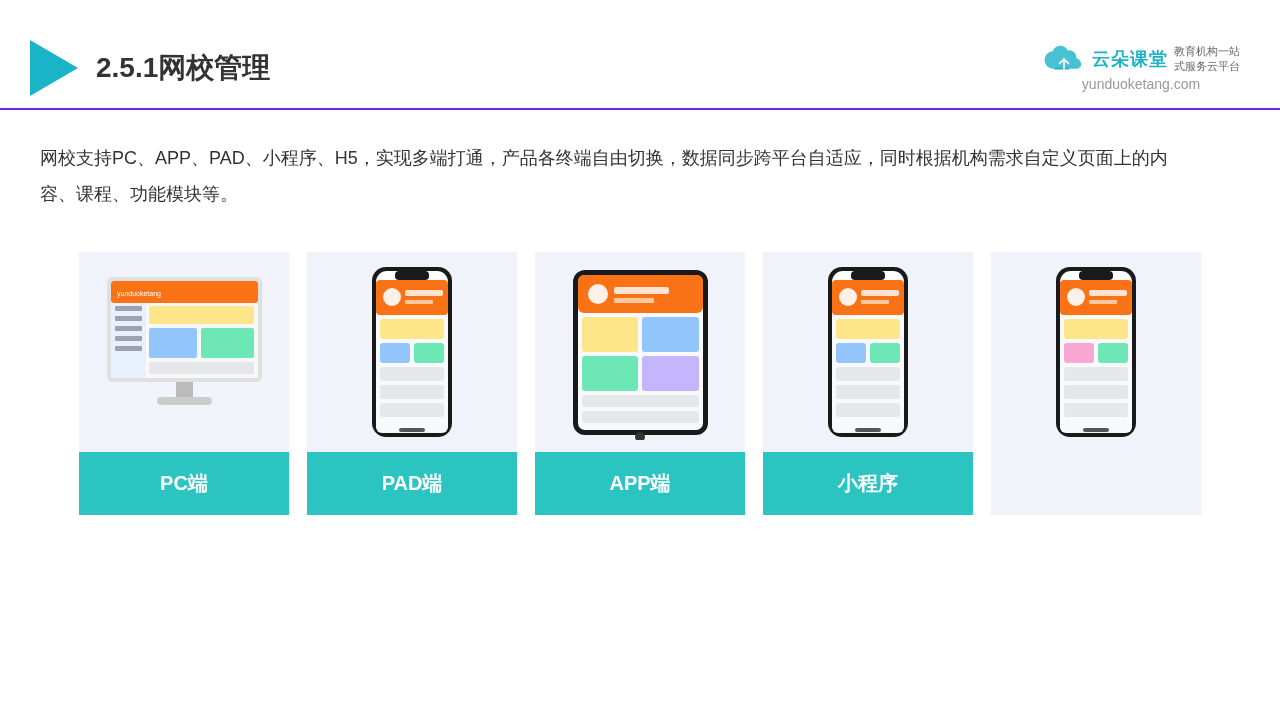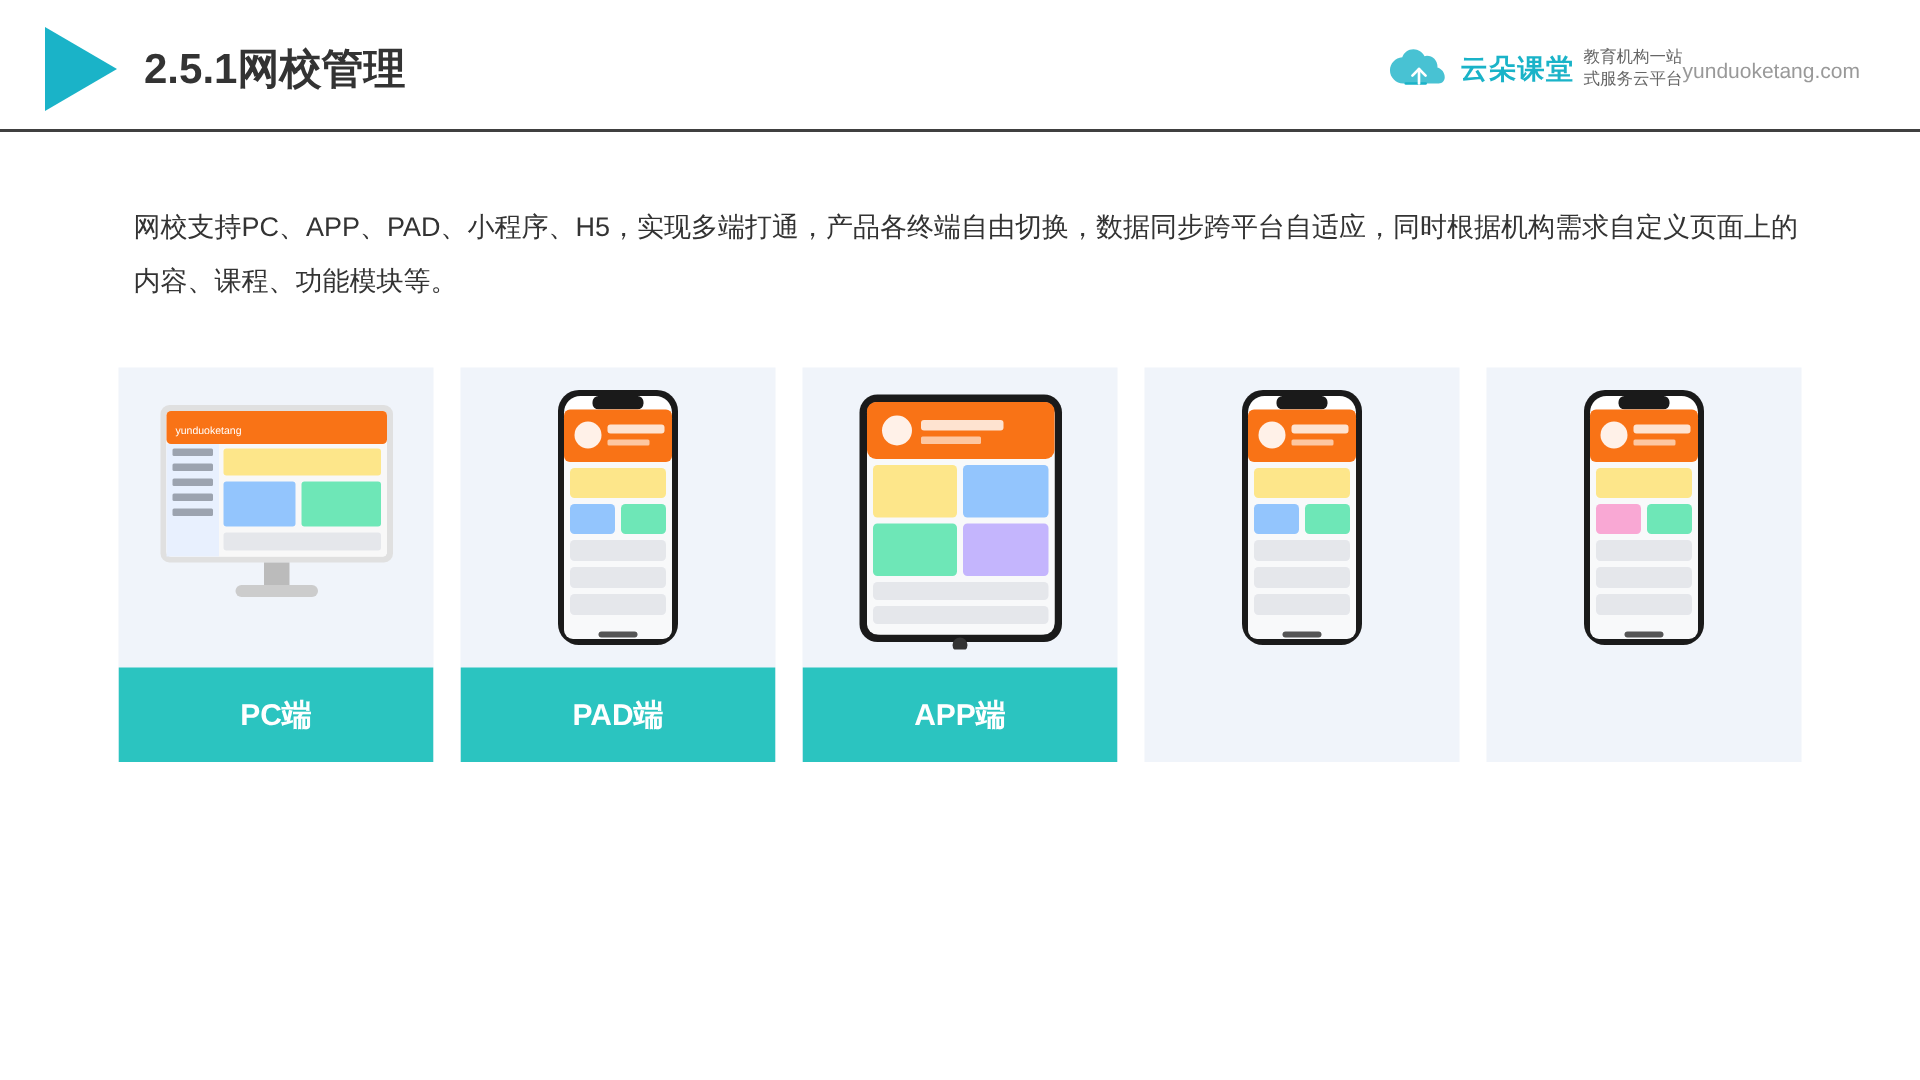--- a/index.html
+++ b/index.html
@@ -10,42 +10,43 @@
       font-family: 'Microsoft YaHei', '微软雅黑', sans-serif;
       overflow: hidden;
     }
 
     
     .header {
       display: flex;
       align-items: center;
       justify-content: space-between;
       padding: 18px 40px 12px 30px;
-      border-bottom: 2px solid #404040;
+      border-bottom: 2px solid #6d28d9;
+      margin-top: 22px;
     }
     .header-left {
       display: flex;
       align-items: center;
       gap: 18px;
     }
     .logo-triangle {
       width: 0;
       height: 0;
       border-top: 28px solid transparent;
       border-bottom: 28px solid transparent;
       border-left: 48px solid #1ab3c8;
     }
     .page-title {
       font-size: 28px;
       font-weight: bold;
       color: #333;
     }
     .header-right {
       display: flex;
-      flex-direction: row;
+      flex-direction: column;
       align-items: center;
     }
     .cloud-logo {
       display: flex;
       align-items: center;
       gap: 6px;
     }
     .cloud-icon {
       width: 44px;
       height: 30px;
@@ -63,25 +64,24 @@
     }
     .brand-slogan {
       font-size: 11px;
       color: #666;
       text-align: left;
       line-height: 1.4;
     }
 
     
     .description {
-      padding: 30px 80px 20px 89px;
+      padding: 30px 80px 20px 40px;
       font-size: 18px;
       color: #333;
       line-height: 2;
-      margin-top: 15px;
     }
 
     
     .cards-container {
       display: flex;
       gap: 18px;
       padding: 20px 60px;
       justify-content: center;
     }
 
@@ -258,20 +258,21 @@
         <rect x="13" y="54" width="64" height="20" rx="3" fill="#fde68a"></rect>
         <rect x="13" y="78" width="30" height="20" rx="3" fill="#93c5fd"></rect>
         <rect x="47" y="78" width="30" height="20" rx="3" fill="#6ee7b7"></rect>
         <rect x="13" y="102" width="64" height="14" rx="3" fill="#e5e7eb"></rect>
         <rect x="13" y="120" width="64" height="14" rx="3" fill="#e5e7eb"></rect>
         <rect x="13" y="138" width="64" height="14" rx="3" fill="#e5e7eb"></rect>
 
         <rect x="32" y="163" width="26" height="4" rx="2" fill="#555"></rect>
       </svg>
     </div>
+    <div class="card-label">小程序</div>
   </div>
 
   <div class="card">
     <div class="card-image-area">
       <svg width="90" height="175" viewBox="0 0 90 175" xmlns="http://www.w3.org/2000/svg">
 
         <rect x="5" y="2" width="80" height="170" rx="14" fill="#1a1a1a"></rect>
         <rect x="9" y="6" width="72" height="162" rx="11" fill="#fff"></rect>
 
         <rect x="28" y="6" width="34" height="9" rx="4" fill="#1a1a1a"></rect>

